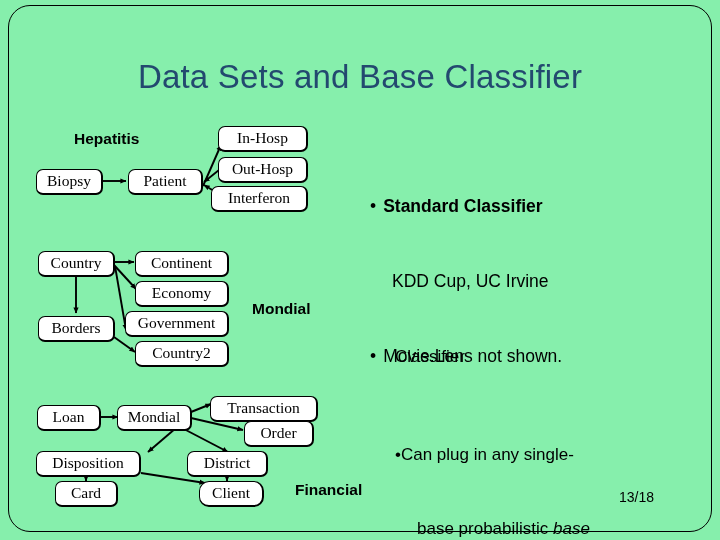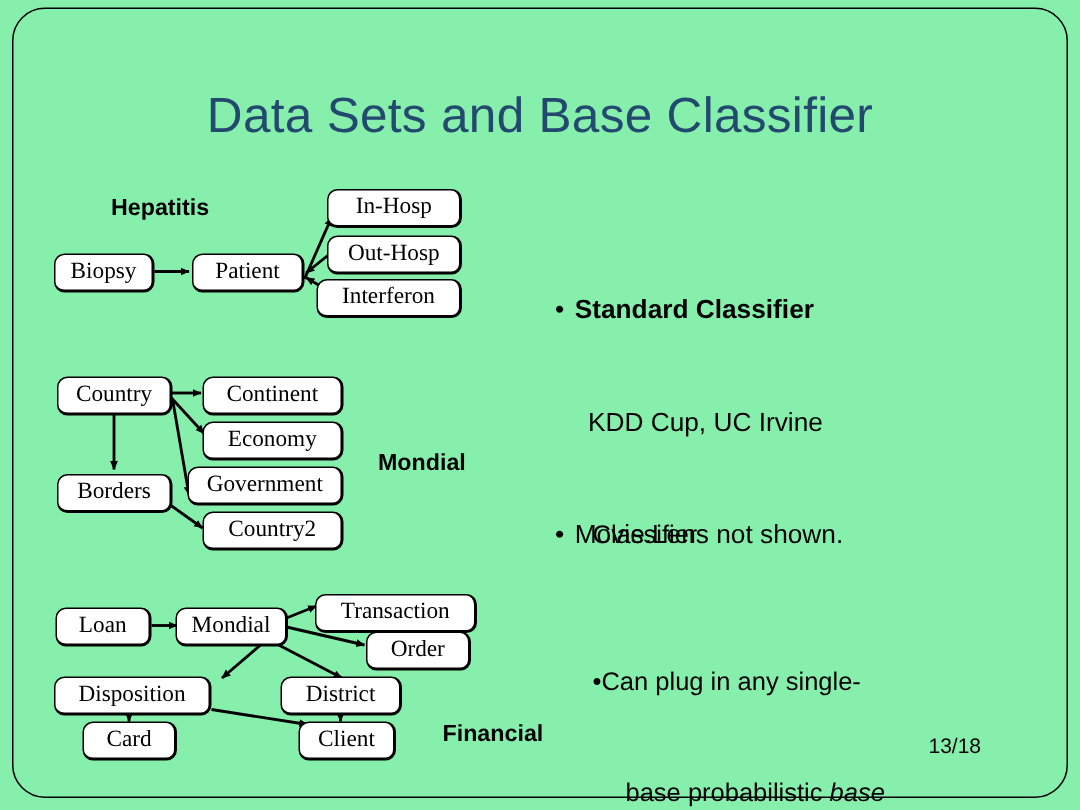--- a/index.html
+++ b/index.html
@@ -186,21 +186,21 @@
 
   <div class="dcaption" style="left:295px; top:481px;">Financial</div>
 
   <div class="dbox" style="left:37px; top:405px; width:64px;">Loan</div>
   <div class="dbox" style="left:117px; top:405px; width:75px;">Mondial</div>
   <div class="dbox" style="left:210px; top:396px; width:108px;">Transaction</div>
   <div class="dbox" style="left:244px; top:421px; width:70px;">Order</div>
   <div class="dbox" style="left:187px; top:451px; width:81px;">District</div>
   <div class="dbox" style="left:36px; top:451px; width:105px;">Disposition</div>
   <div class="dbox" style="left:55px; top:481px; width:63px;">Card</div>
-  <div class="dbox" style="left:199px; top:481px; width:65px;">Client</div>
+  <div class="dbox" style="left:199px; top:481px; width:65px;border-radius:10px;">Client</div>
 
   <div class="rt" id="db-block">
     <div><span class="bullet">•</span><span class="b1">Standard Classifier</span></div>
     <div><span class="indent">KDD Cup, UC Irvine</span></div>
     <div><span class="bullet">•</span><span>Movie.Lens not shown.</span></div>
   </div>
 
   <div class="rt" id="clf-block">
     <div>Classifier</div>
 

